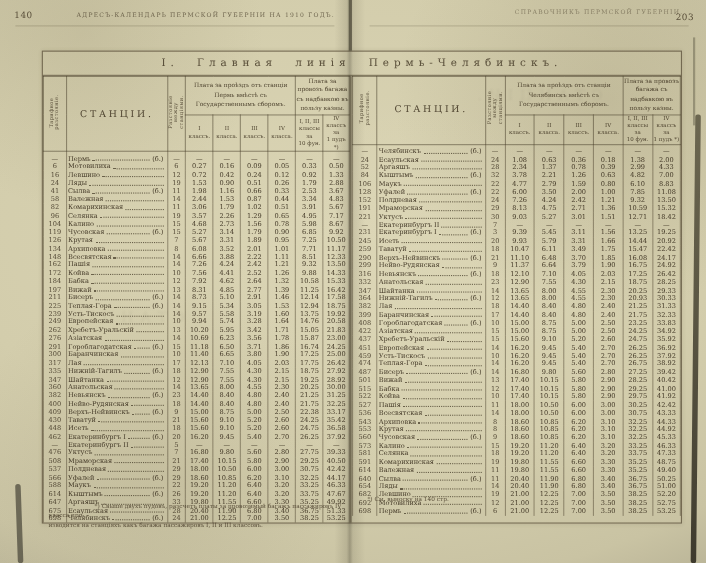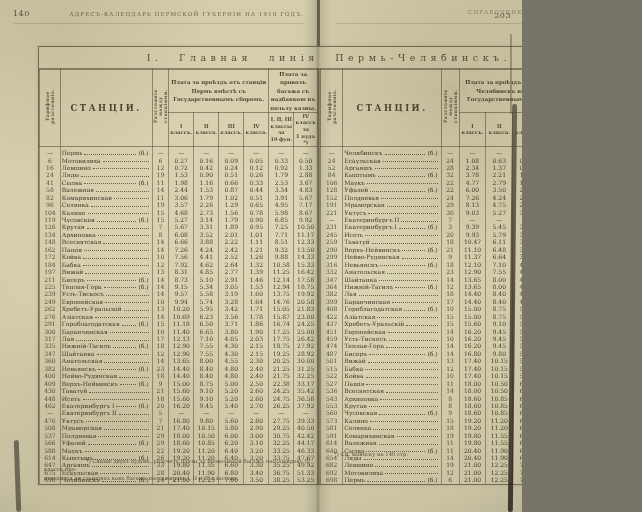--- a/index.html
+++ b/index.html
@@ -1,17 +1,17 @@
 <!DOCTYPE html>
 <html><head>
 <meta charset="utf-8">
 <style>
   html,body{margin:0;padding:0;background:#777468;}
   .canvas{
-    position:relative;width:522px;height:512px;overflow:hidden;
+    position:relative;width:642px;height:512px;overflow:hidden;
     font-family:"DejaVu Serif", serif;color:#463b28;
     background:
       radial-gradient(ellipse 120% 95% at 48% 40%, #dad4b4 0%, #d3cdac 45%, #c9c3a3 68%, #aaa58b 88%, #8e8a76 100%);
   }
   .stains{position:absolute;inset:0;pointer-events:none;background:
       radial-gradient(circle at 86% 18%, rgba(120,110,80,.20), transparent 28%),
       radial-gradient(circle at 12% 6%, rgba(120,110,80,.15), transparent 22%),
       radial-gradient(circle at 22% 82%, rgba(115,105,78,.12), transparent 26%),
       radial-gradient(circle at 60% 55%, rgba(255,250,220,.10), transparent 42%);}
   .spine{position:absolute;left:304px;top:0;width:28px;height:100%;pointer-events:none;background:
@@ -40,21 +40,21 @@
   .spread{position:absolute;left:38px;top:46px;width:580px;border:1.5px solid rgba(70,58,38,.65);
       box-shadow:0 0 4px rgba(70,60,40,.15);}
   .spread-title{height:21px;border-bottom:1px solid rgba(70,58,38,.6);display:flex;align-items:center;justify-content:center;
       font-size:9.5px;letter-spacing:4.5px;word-spacing:9px;white-space:nowrap;overflow:hidden;opacity:.88;}
   .halves{display:flex;align-items:stretch;}
   .half{position:relative;}
   .half.l{width:279px;border-right:1px solid rgba(70,58,38,.55);}
   .half.r{flex:1;border-left:1px solid rgba(70,58,38,.35);}
 
   table.tt{width:100%;border-collapse:collapse;table-layout:fixed;}
-  table.tt th{font-weight:bold;border:1px solid rgba(70,60,40,.5);padding:0;color:rgba(62,50,32,.88);}
+  table.tt th{font-weight:normal;border:1px solid rgba(70,60,40,.5);padding:0;color:rgba(62,50,32,.88);}
   th.gr{height:25px;font-size:5.4px;line-height:1.55;padding:1px 4px;}
   th.sub{height:19px;font-size:5px;line-height:1.32;padding:1px 0;}
   th.vert span{writing-mode:vertical-rl;transform:rotate(180deg);font-size:4.6px;letter-spacing:.4px;
       display:inline-block;max-height:42px;opacity:.9;}
   th.stcol{font-size:8.5px;letter-spacing:2.5px;}
   table.tt td{border-style:none solid;border-width:1px;border-color:rgba(70,60,40,.45);
       height:7.45px;padding:0 1px;font-size:6px;line-height:7px;text-align:center;
       color:rgba(55,44,28,.92);overflow:hidden;white-space:nowrap;}
   table.tt tbody tr:first-child td{padding-top:2px;}
   td.c-dist{font-size:5.6px;opacity:.9;}

